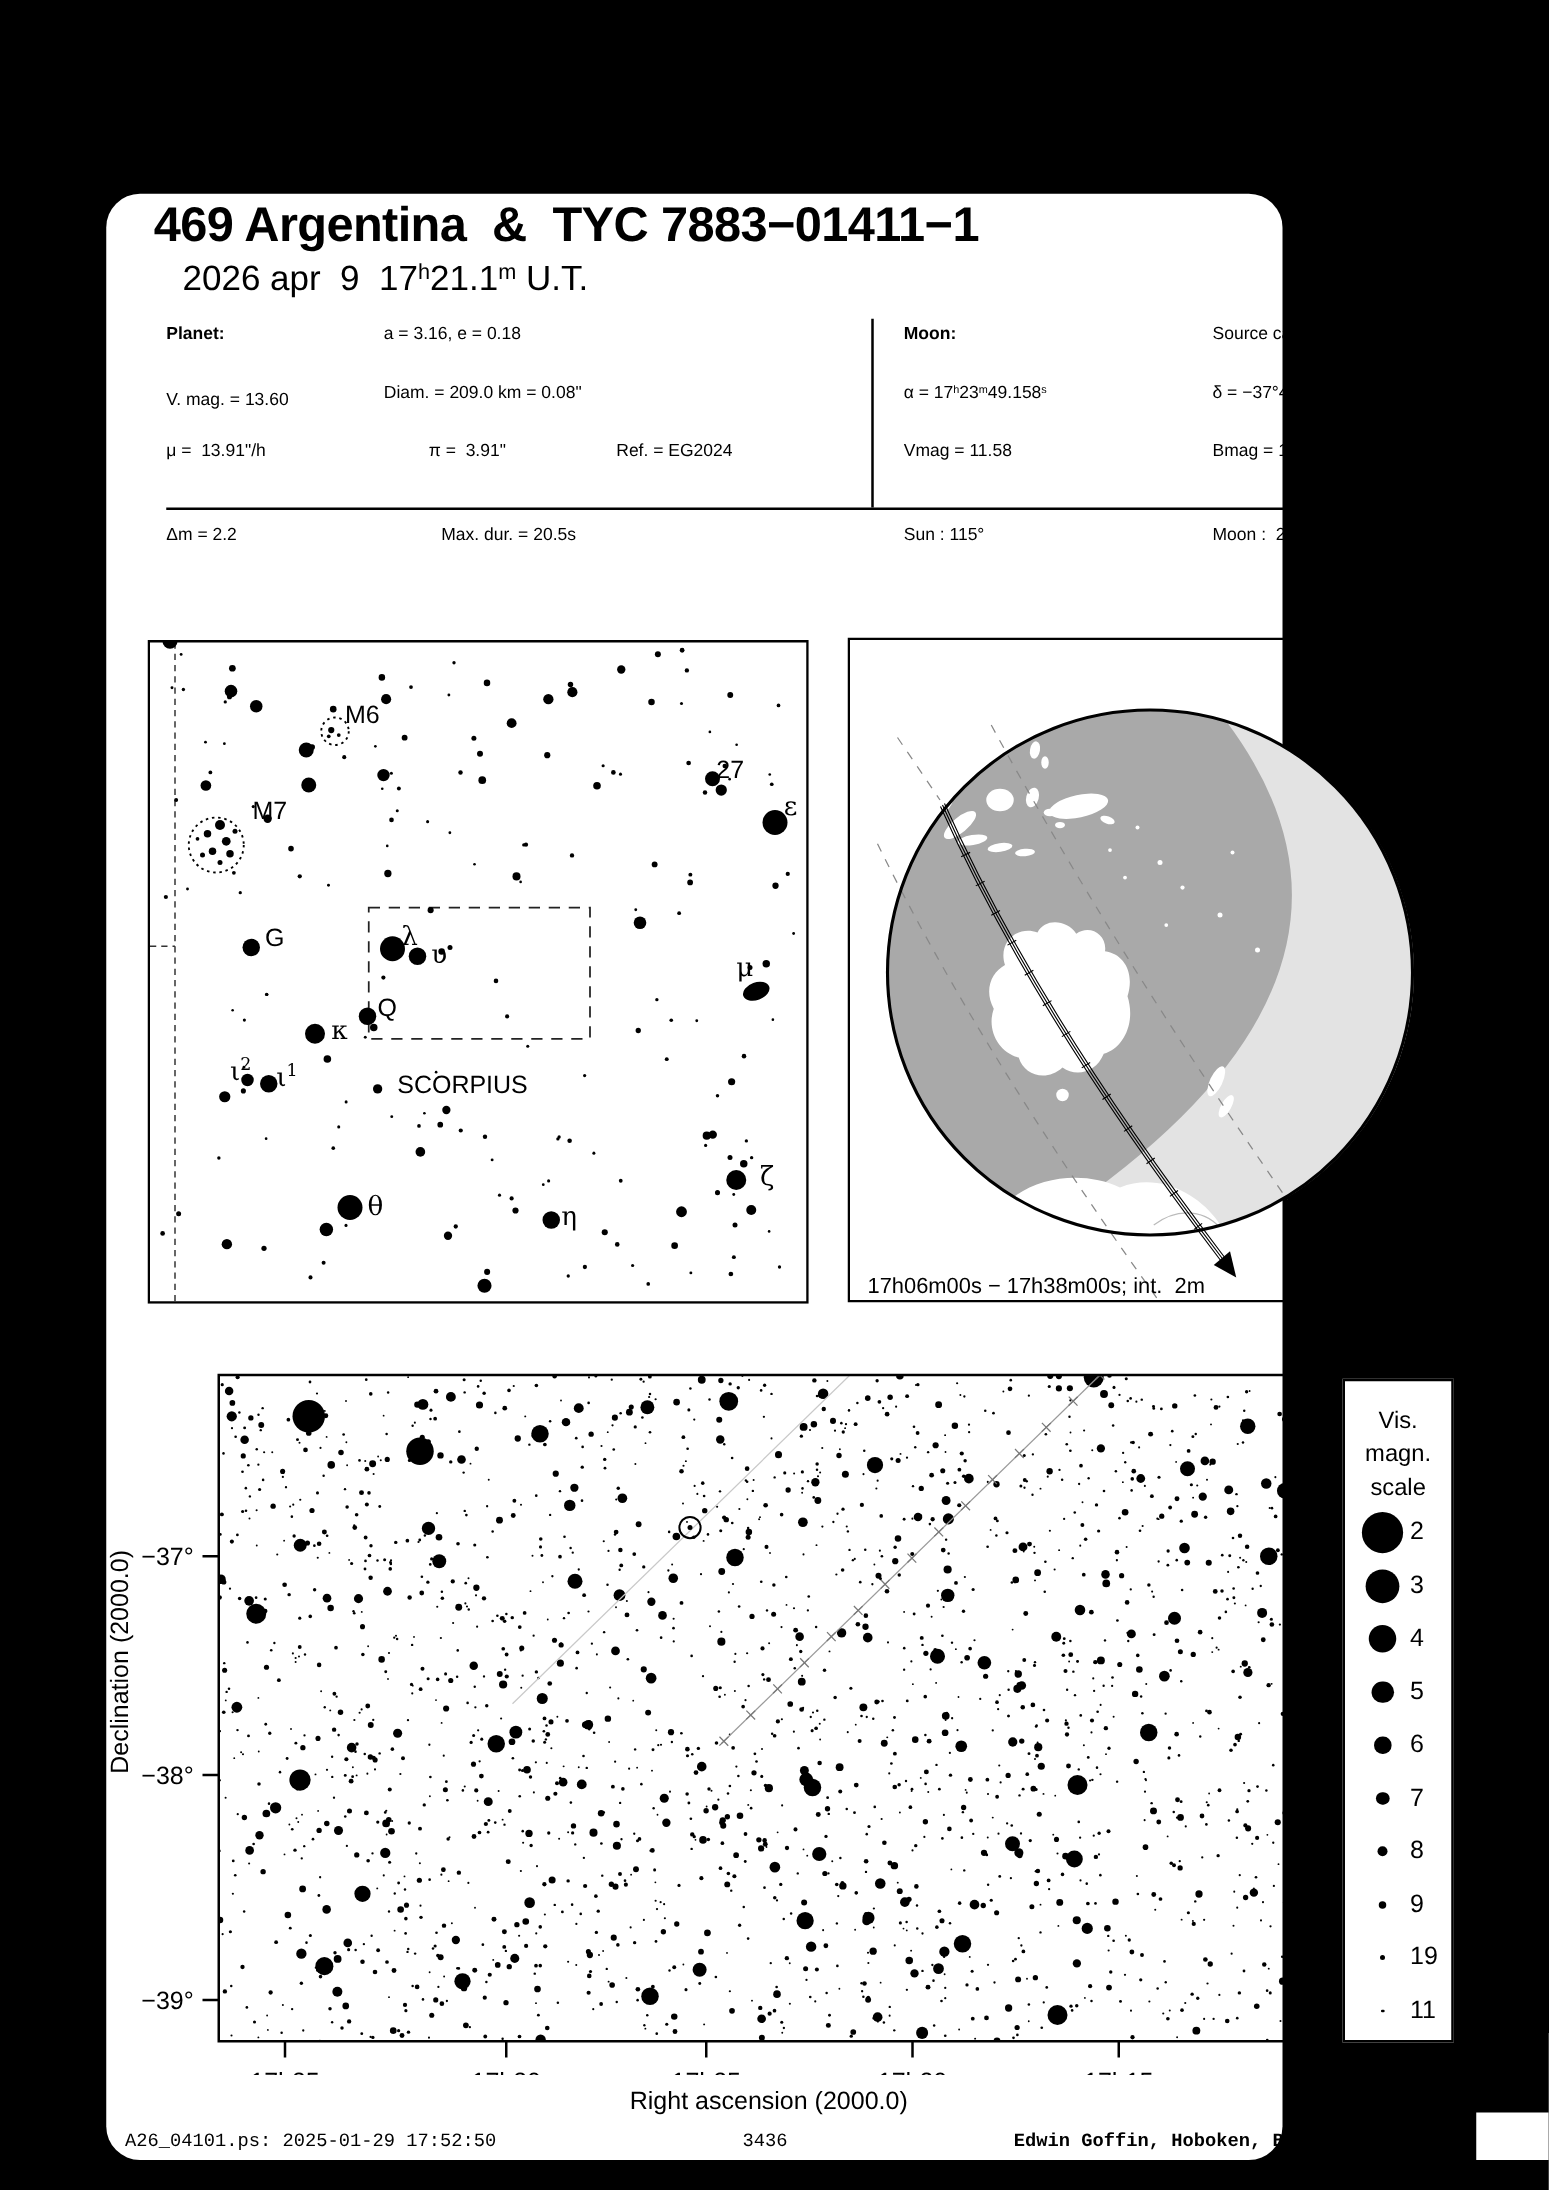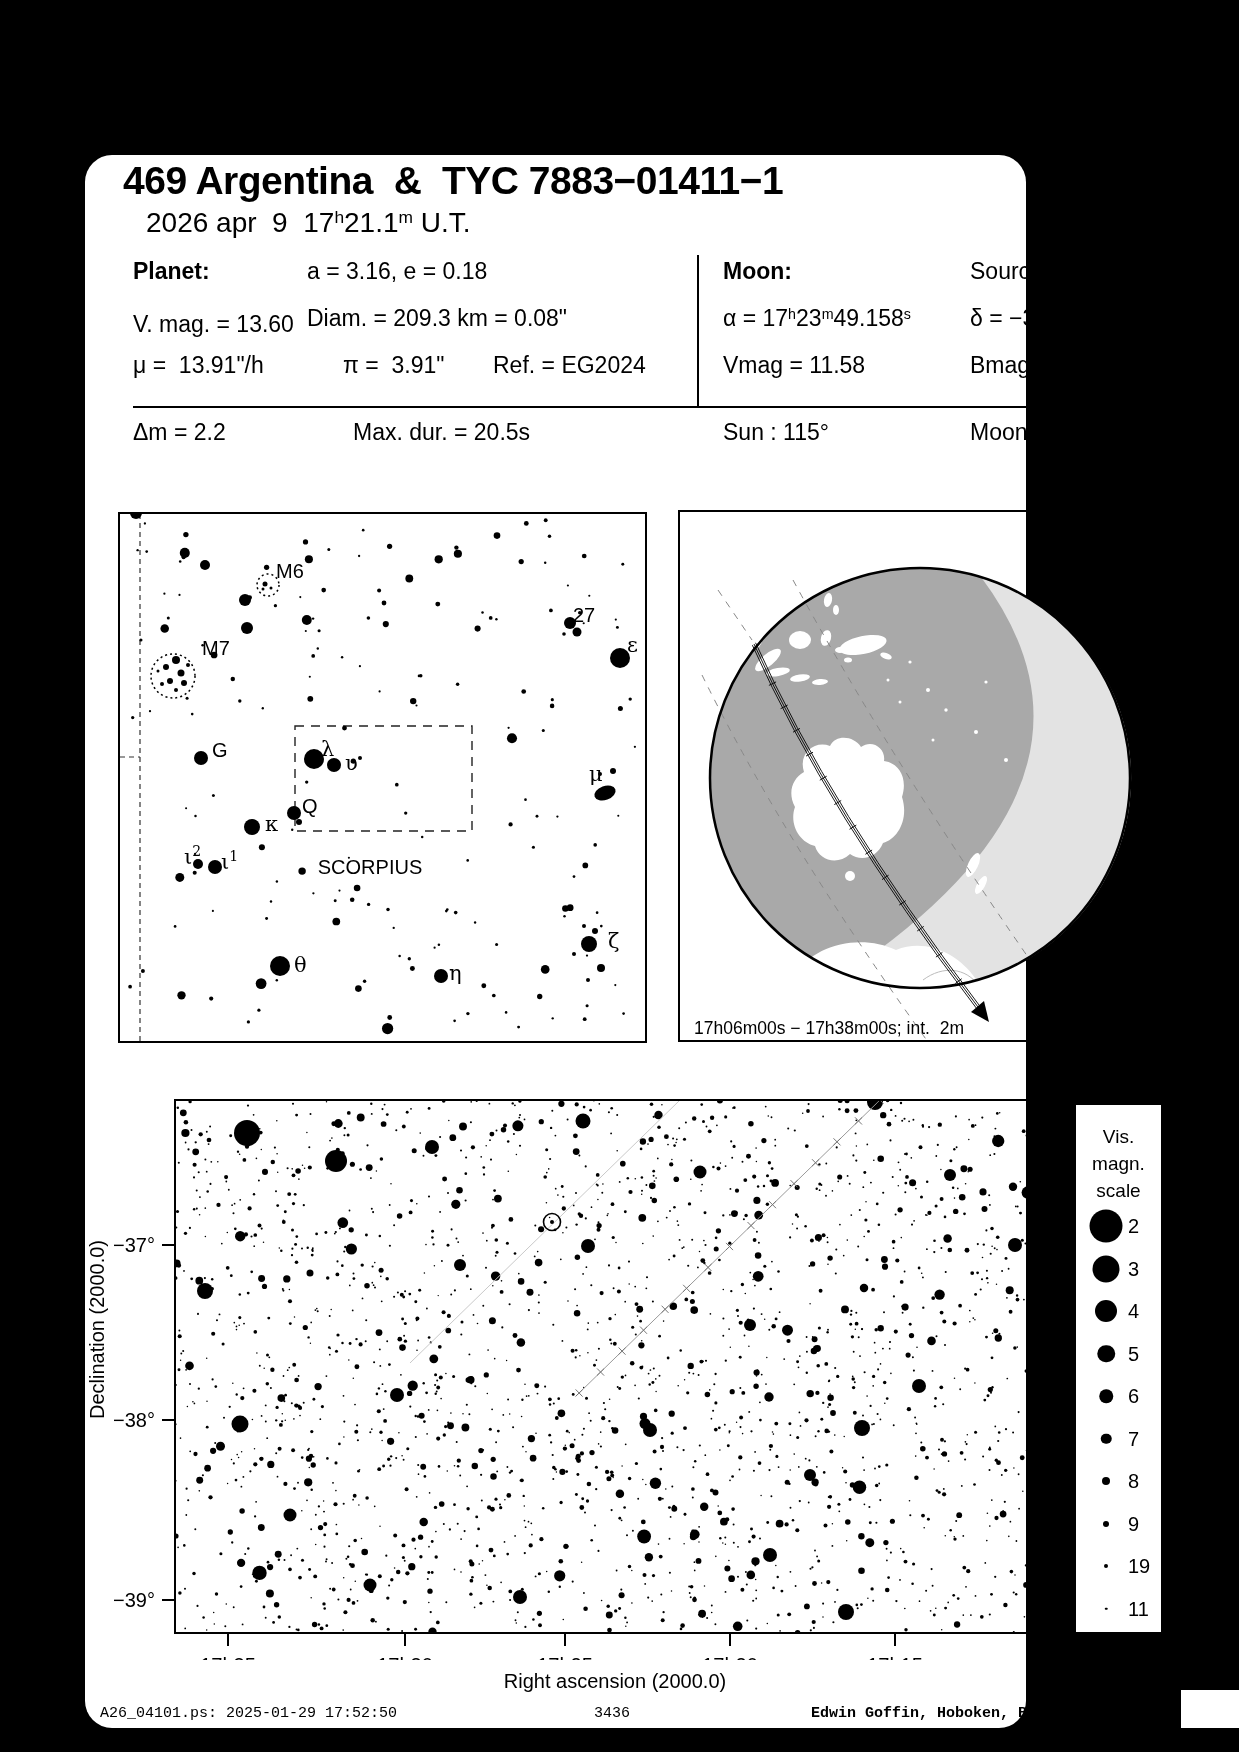--- a/index.html
+++ b/index.html
@@ -2,21 +2,21 @@
 <html><head>
 <meta charset="utf-8">
 <style>
   html,body{margin:0;padding:0;}
   body{width:1239px;height:1752px;background:#000;position:relative;
        font-family:"Liberation Sans",sans-serif;color:#000;}
   .paper{position:absolute;left:85px;top:155px;width:941px;height:1573px;background:#fff;border-radius:27px;}
   .a{position:absolute;}
   .title{font-size:39px;font-weight:bold;letter-spacing:-0.5px;white-space:nowrap;}
   .subtitle{font-size:28px;white-space:nowrap;}
-  .info{font-size:23px;white-space:nowrap;}
+  .info{font-size:14px;white-space:nowrap;}
   .b{font-weight:bold;}
   .sup{font-size:62%;position:relative;top:-0.5em;}
   .vline{width:2px;background:#000;}
   .hline{height:2px;background:#000;}
   .axis-label{font-size:20px;}
   .legend-box{border:2px solid #000;background:#fff;}
   .legend-title{font-size:19px;text-align:center;line-height:27px;}
   .legend-row{position:absolute;left:0;width:100%;height:0;}
   .legend-dot{position:absolute;left:30px;background:#000;border-radius:50%;transform:translate(-50%,-50%);}
   .legend-mag{position:absolute;left:52px;transform:translateY(-50%);font-size:20px;}
@@ -32,21 +32,21 @@
 
   <div class="a title" style="left:38px;top:4px;">469 Argentina&nbsp; &amp;&nbsp; TYC 7883−01411−1</div>
   <div class="a subtitle" style="left:61px;top:52px;"><span>2026 apr&nbsp; 9&nbsp; 17</span><span class="sup">h</span><span>21.1</span><span class="sup">m</span><span> U.T.</span></div>
 
   <div class="a info b" style="left:48px;top:103px;">Planet:</div>
   <div class="a info" style="left:222px;top:103px;">a = 3.16, e = 0.18</div>
   <div class="a info b" style="left:638px;top:103px;">Moon:</div>
   <div class="a info" style="left:885px;top:103px;">Source cat.&nbsp; DR3</div>
 
   <div class="a info" style="left:48px;top:156px;">V. mag. = 13.60</div>
-  <div class="a info" style="left:222px;top:150px;">Diam. = 209.3 km = 0.08"</div>
+  <div class="a info" style="left:222px;top:150px;">Diam. = 209.0 km = 0.08"</div>
   <div class="a info" style="left:638px;top:150px;"><span>α = 17</span><span class="sup">h</span><span>23</span><span class="sup">m</span><span>49.158</span><span class="sup">s</span></div>
   <div class="a info" style="left:885px;top:150px;">δ = −37°41'44.44"</div>
 
   <div class="a info" style="left:48px;top:197px;">μ =&nbsp; 13.91"/h</div>
   <div class="a info" style="left:258px;top:197px;">π =&nbsp; 3.91"</div>
   <div class="a info" style="left:408px;top:197px;">Ref. = EG2024</div>
   <div class="a info" style="left:638px;top:197px;">Vmag = 11.58</div>
   <div class="a info" style="left:885px;top:197px;">Bmag = 11.78</div>
 
   <div class="a vline" style="left:612px;top:100px;height:151px;"></div>

